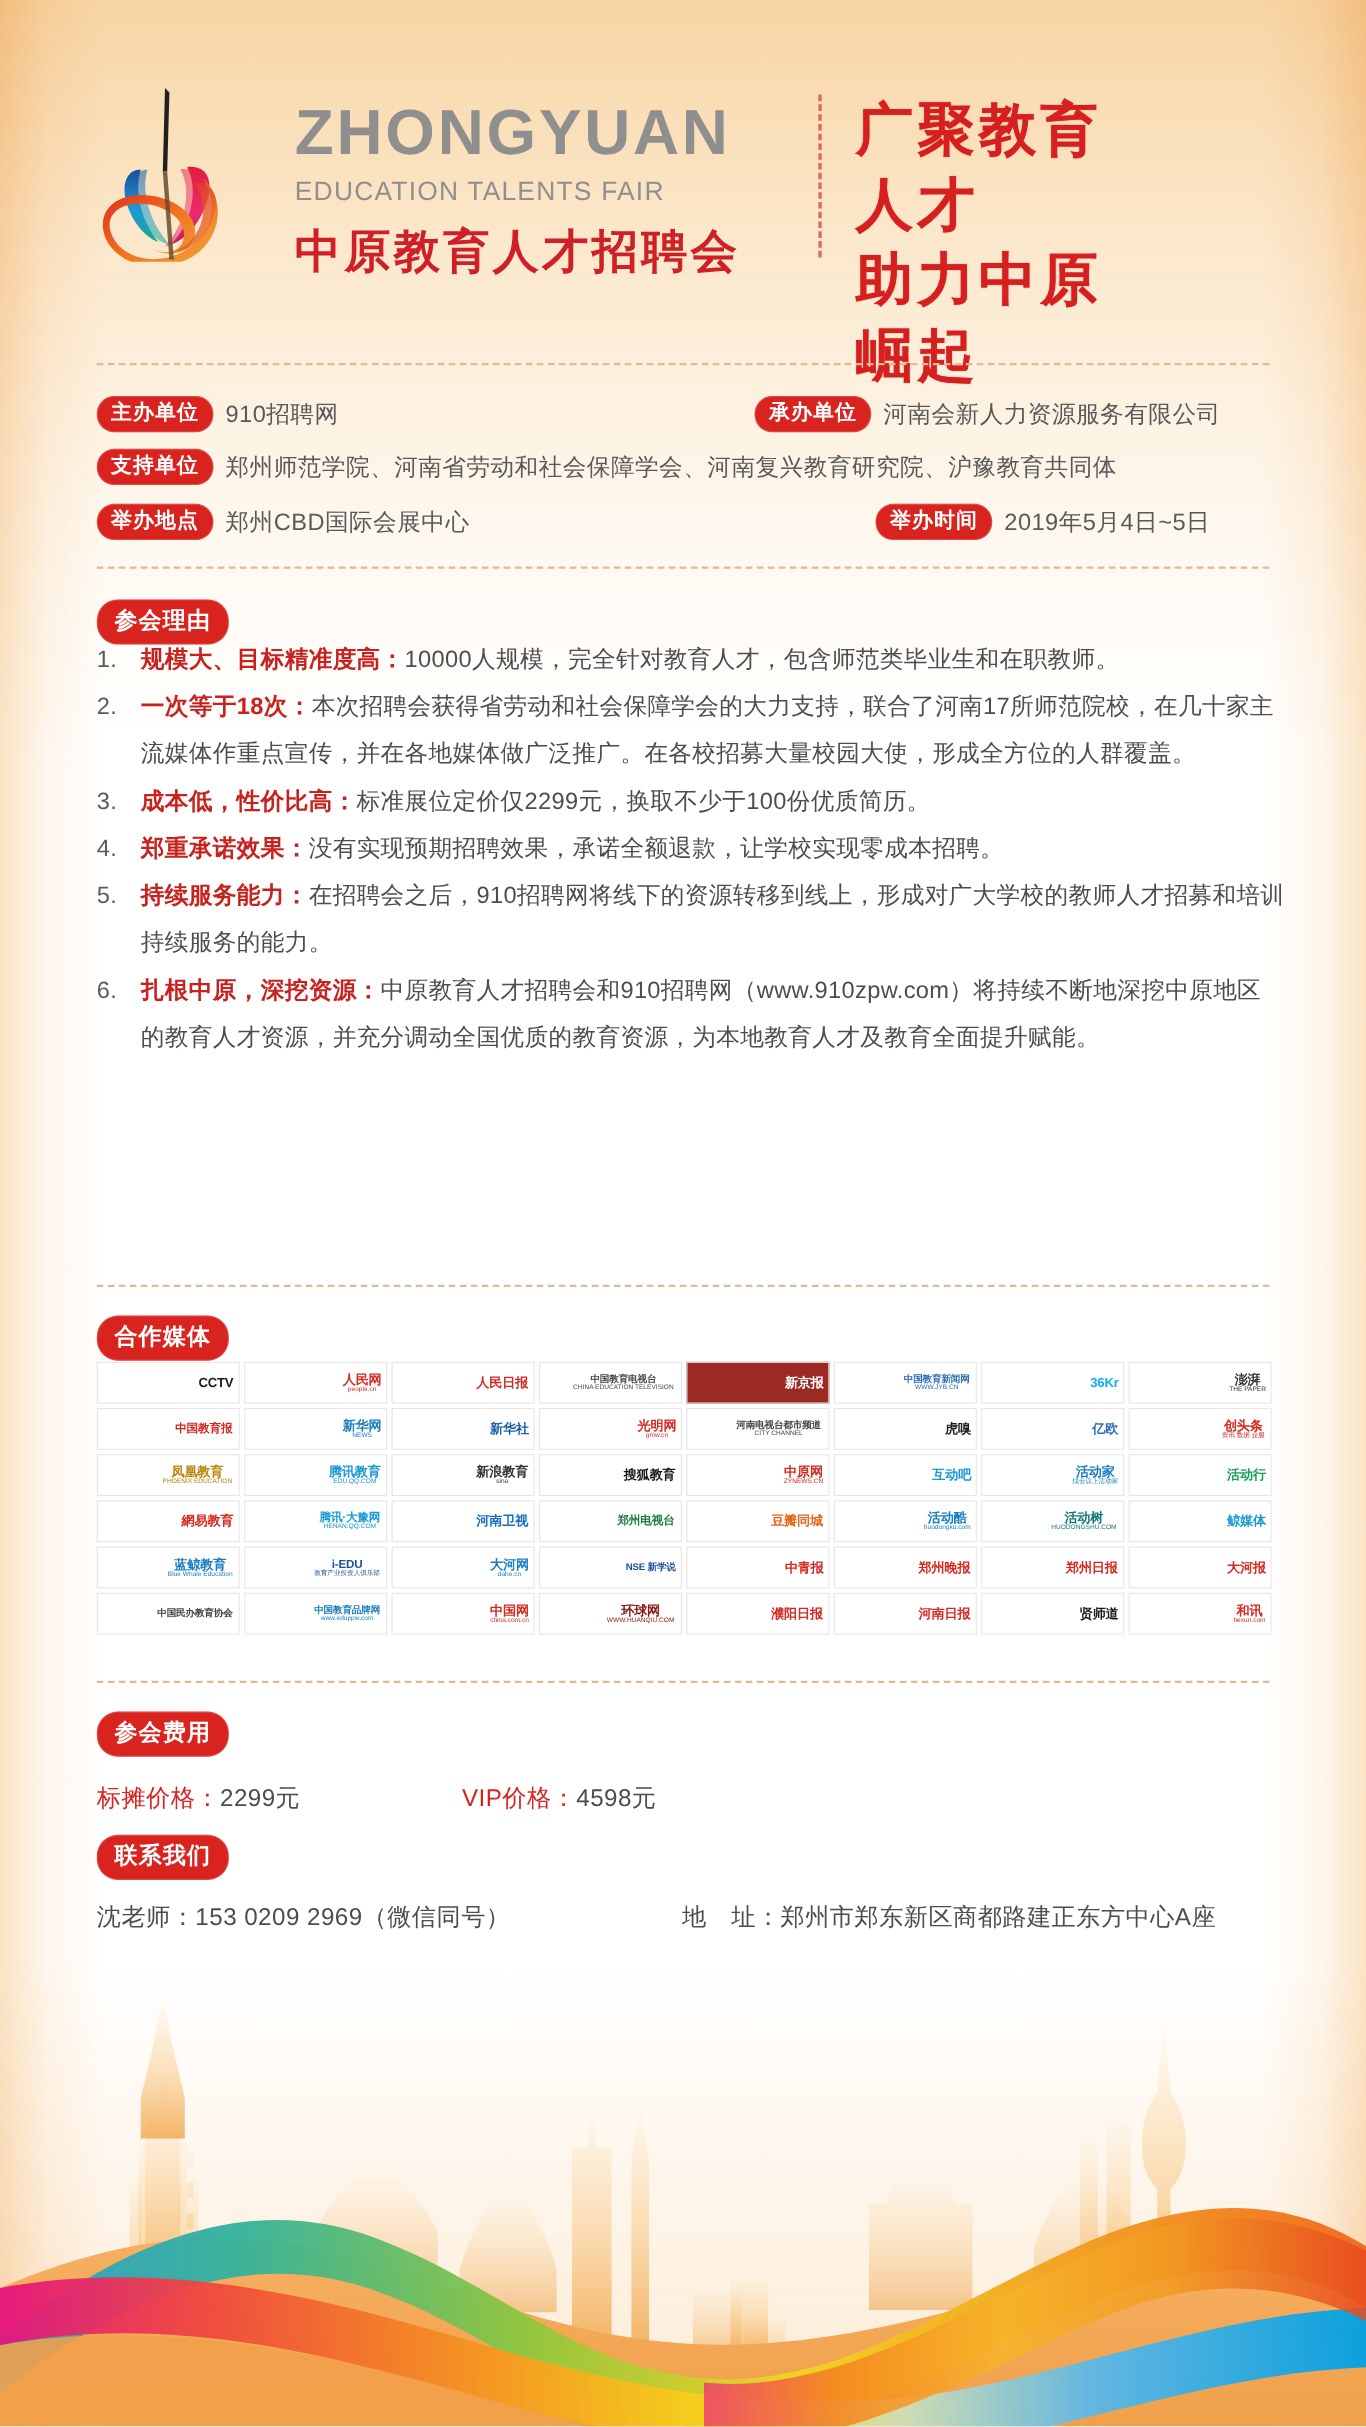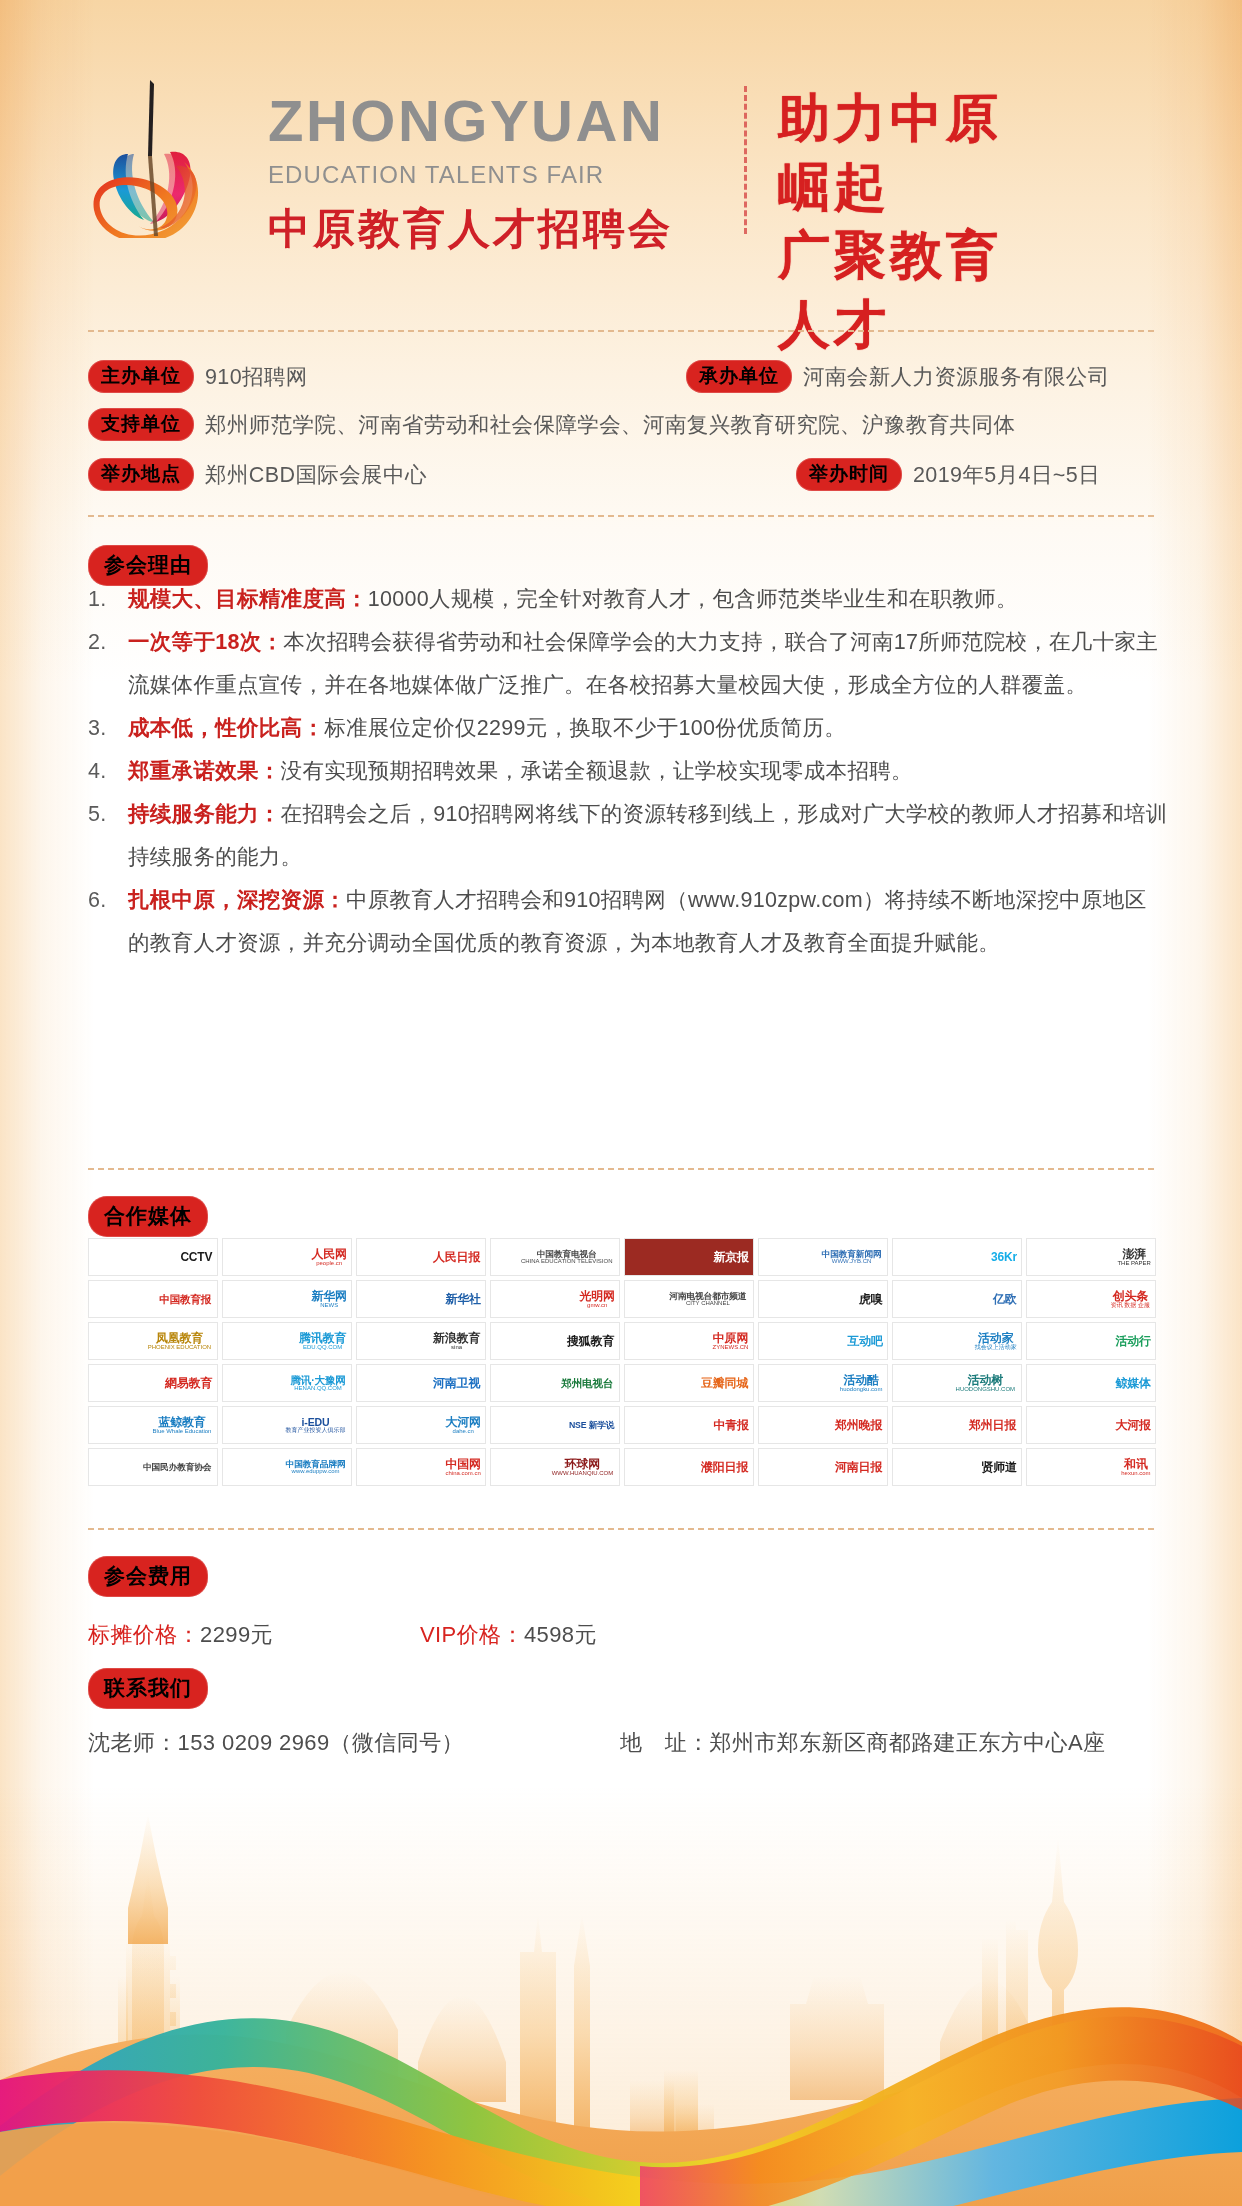--- a/index.html
+++ b/index.html
@@ -53,21 +53,21 @@
   }
 
   
   .hdash{
     position:absolute; left:88px; width:1066px; height:0;
     border-top:2px dashed #e3b98f;
   }
 
   
   .badge{
-    display:inline-block; background:#d8231f; color:#000000; font-weight:bold;
+    display:inline-block; background:#d8231f; color:#ffffff; font-weight:bold;
     border-radius:16px; padding:4px 13px 5px; font-size:19px; letter-spacing:1px;
     line-height:1.25; vertical-align:middle;
     box-shadow:inset 0 0 0 1px rgba(255,255,255,.18);
     text-align:center;
   }
   .badge.lg{ font-size:21px; border-radius:19px; padding:7px 16px 8px; }
   .info-row{ position:absolute; font-size:0; white-space:nowrap; }
   .info-val{
     display:inline-block; font-size:21.5px; color:#595959; margin-left:11px;
     vertical-align:middle; letter-spacing:.4px;text-align:center;
@@ -153,22 +153,22 @@
 
     <div class="brand">
       <div class="en-main">ZHONGYUAN</div>
       <div class="en-sub">EDUCATION TALENTS FAIR</div>
       <div class="cn-main">中原教育人才招聘会</div>
     </div>
 
     <div class="vdash"></div>
 
     <div class="slogan">
+      <div>广聚教育人才</div>
       <div>助力中原崛起</div>
-      <div>广聚教育人才</div>
     </div>
   </div>
 
   <div class="hdash" style="top:330px"></div>
 
   <div class="info-row" style="left:88px; top:360px">
     <span class="badge">主办单位</span>
     <span class="info-val">910招聘网</span>
   </div>
 

